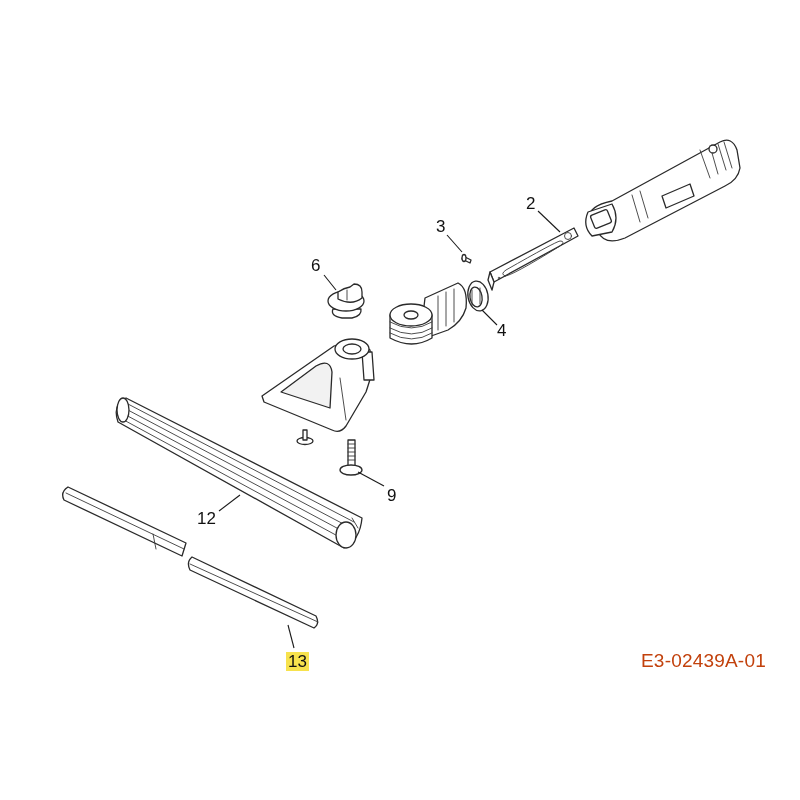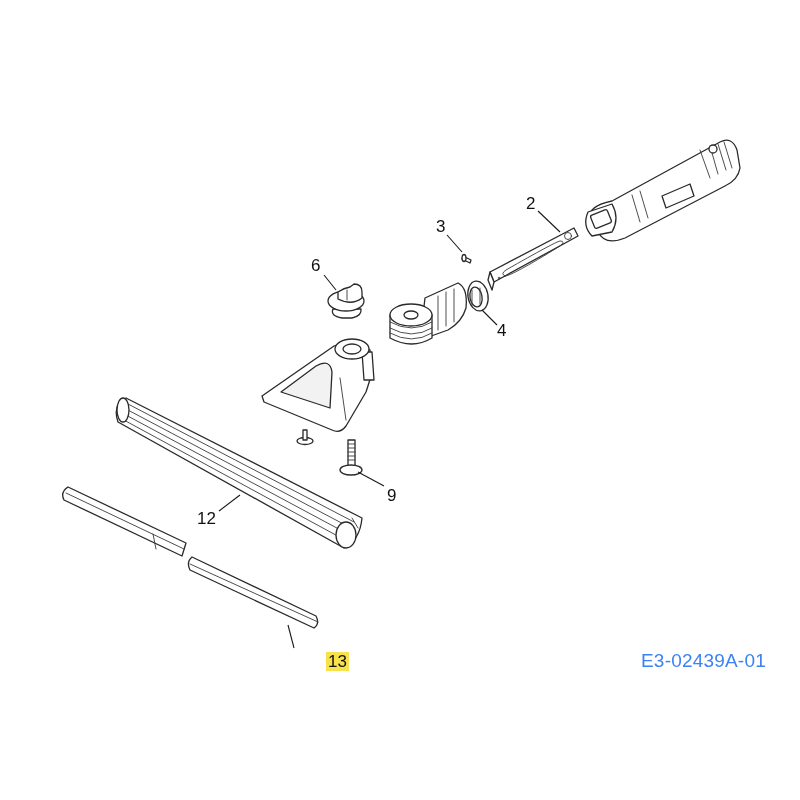--- a/index.html
+++ b/index.html
@@ -4,22 +4,22 @@
   <style>
     html, body { margin: 0; padding: 0; background: #ffffff; }
     body { width: 800px; height: 800px; position: relative; overflow: hidden;
            font-family: "Liberation Sans", sans-serif; }
     #diagram { position: absolute; left: 0; top: 0; width: 800px; height: 800px; }
     .part { fill: #ffffff; stroke: #2a2a2a; stroke-width: 1.3; stroke-linejoin: round; stroke-linecap: round; }
     .part-grey { fill: #f2f2f2; stroke: #2a2a2a; stroke-width: 1.3; stroke-linejoin: round; }
     .detail { fill: none; stroke: #3a3a3a; stroke-width: 0.9; stroke-linecap: round; }
     .leader { fill: none; stroke: #1a1a1a; stroke-width: 1.1; }
     .callout { position: absolute; font-size: 17px; color: #111111; line-height: 1; }
-    .callout.hl { background: #f7e24d; padding: 1px 2px; margin-left: 40px; }
-    .ref { position: absolute; left: 641px; top: 650px; font-size: 19px; color: #3b82f6; letter-spacing: 0.2px; }
+    .callout.hl { background: #f7e24d; padding: 1px 2px; }
+    .ref { position: absolute; left: 641px; top: 650px; font-size: 19px; color: #c2410c; letter-spacing: 0.2px; }
   </style>
 </head>
 <body>
 
 <svg id="diagram" viewBox="0 0 800 800" xmlns="http://www.w3.org/2000/svg">
 
   <g>
     <path class="part" d="M612,201 L720,142 Q732,136 737,150 L740,168 Q738,180 725,186 L625,238 Q605,246 598,232 L590,218 Q588,206 612,201 Z"></path>
     <path class="detail" d="M632,195 L640,222"></path>
     <path class="detail" d="M640,191 L648,218"></path>

